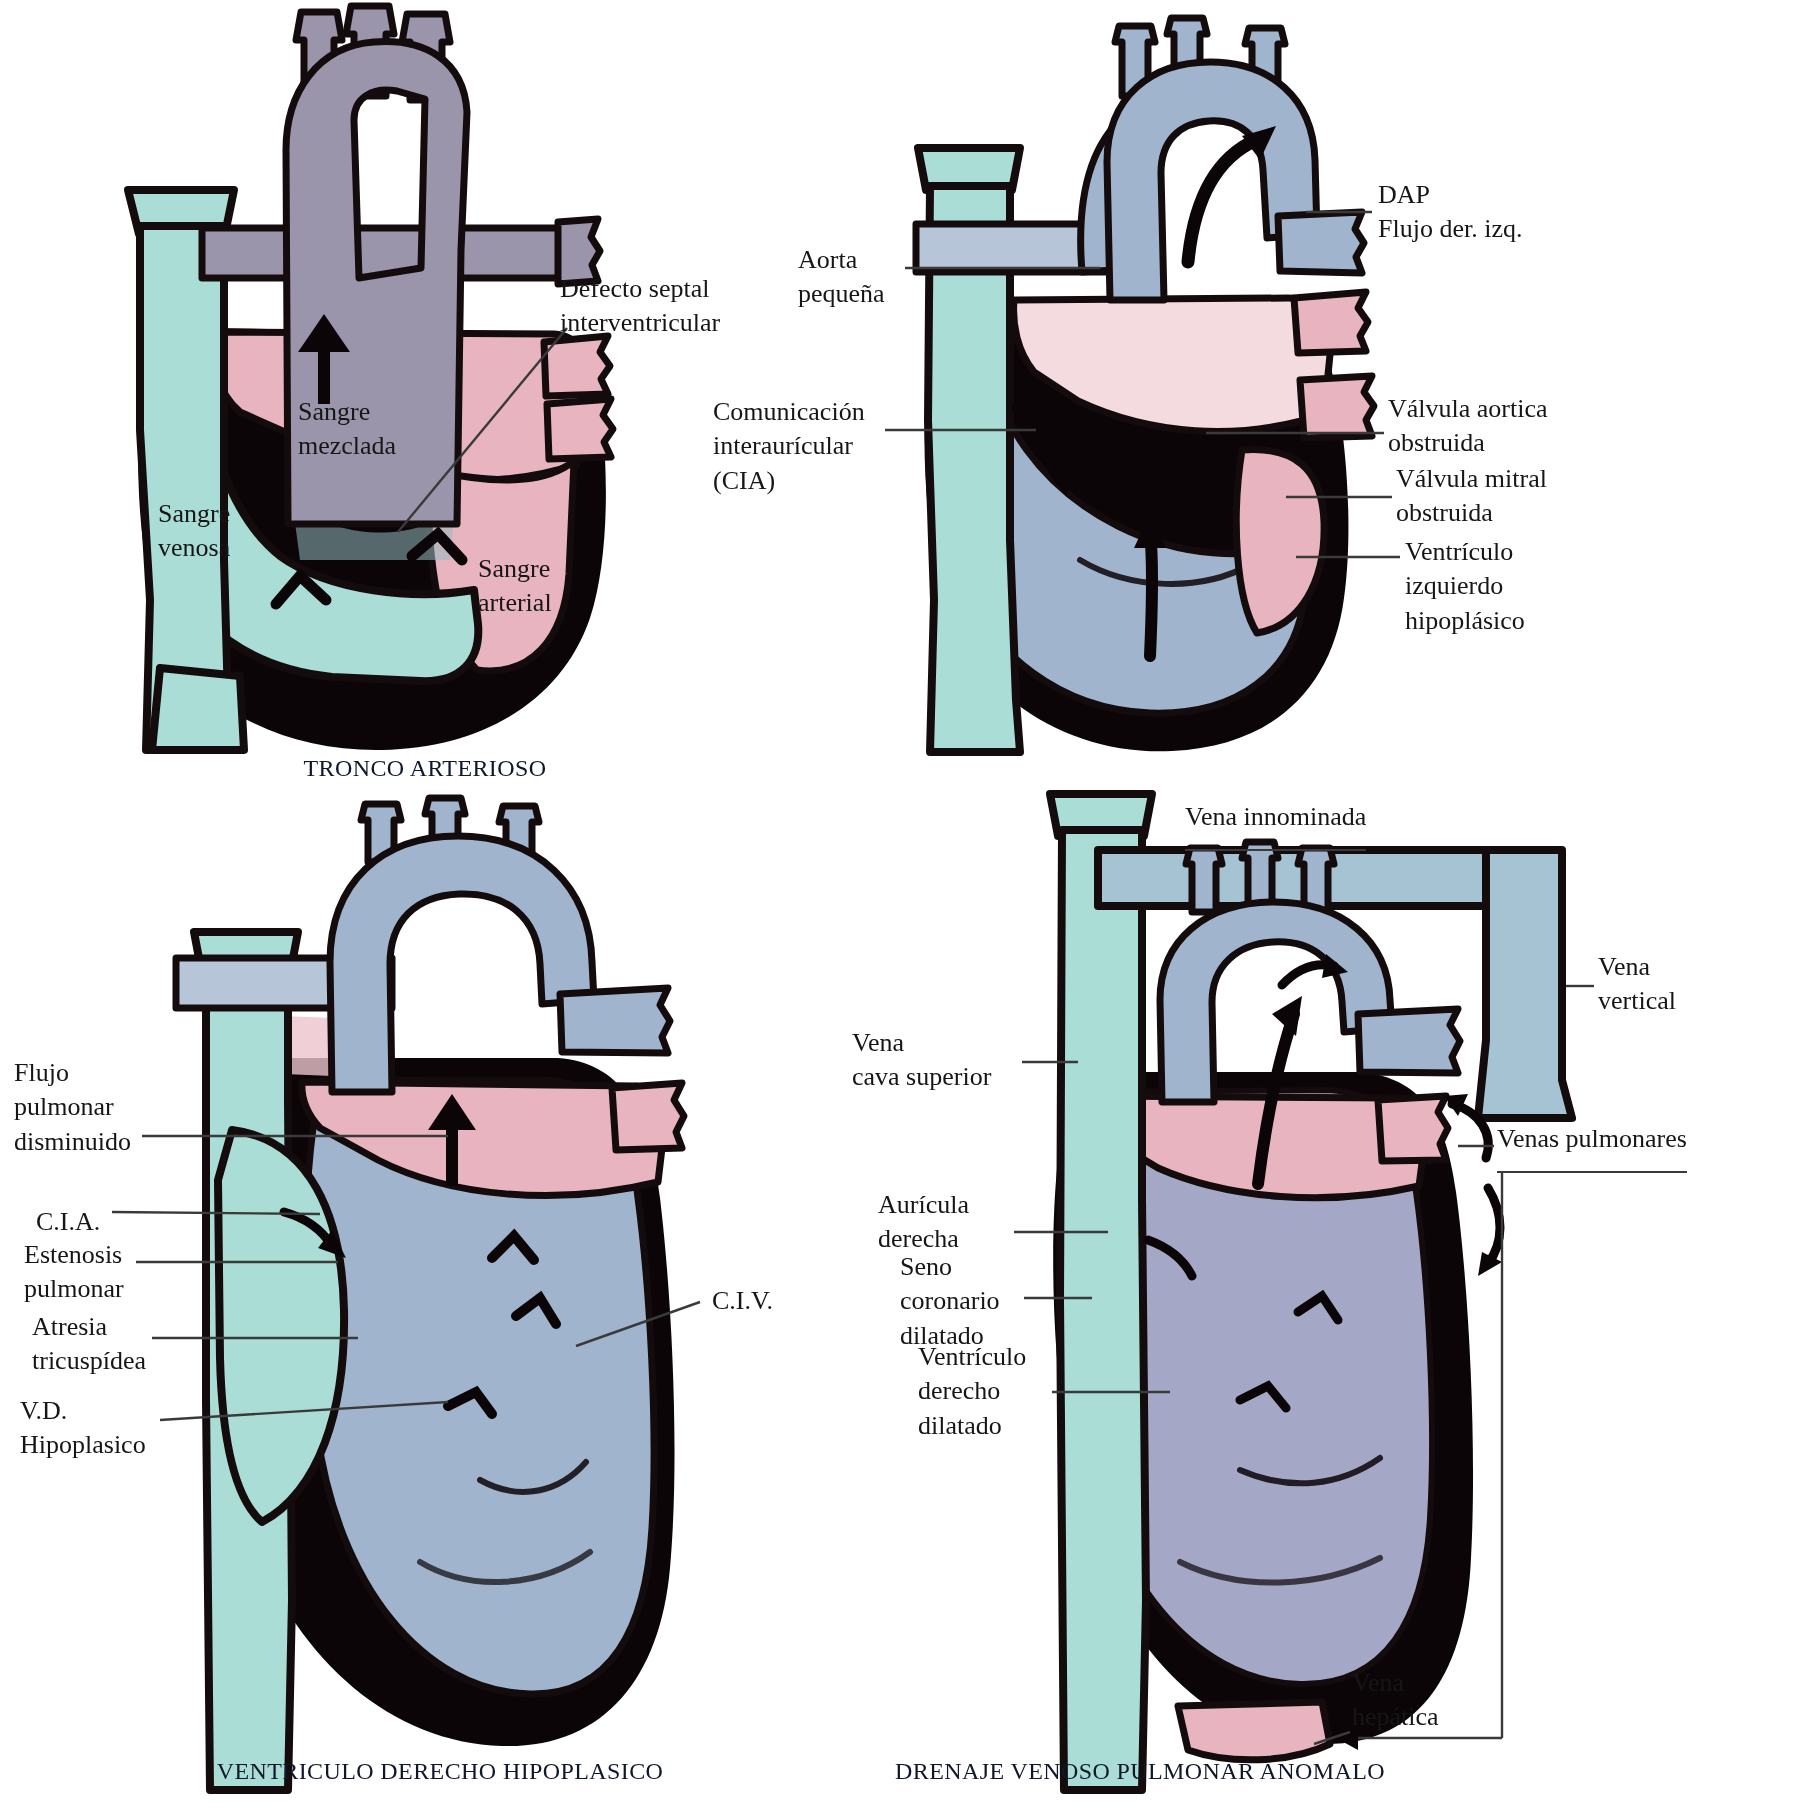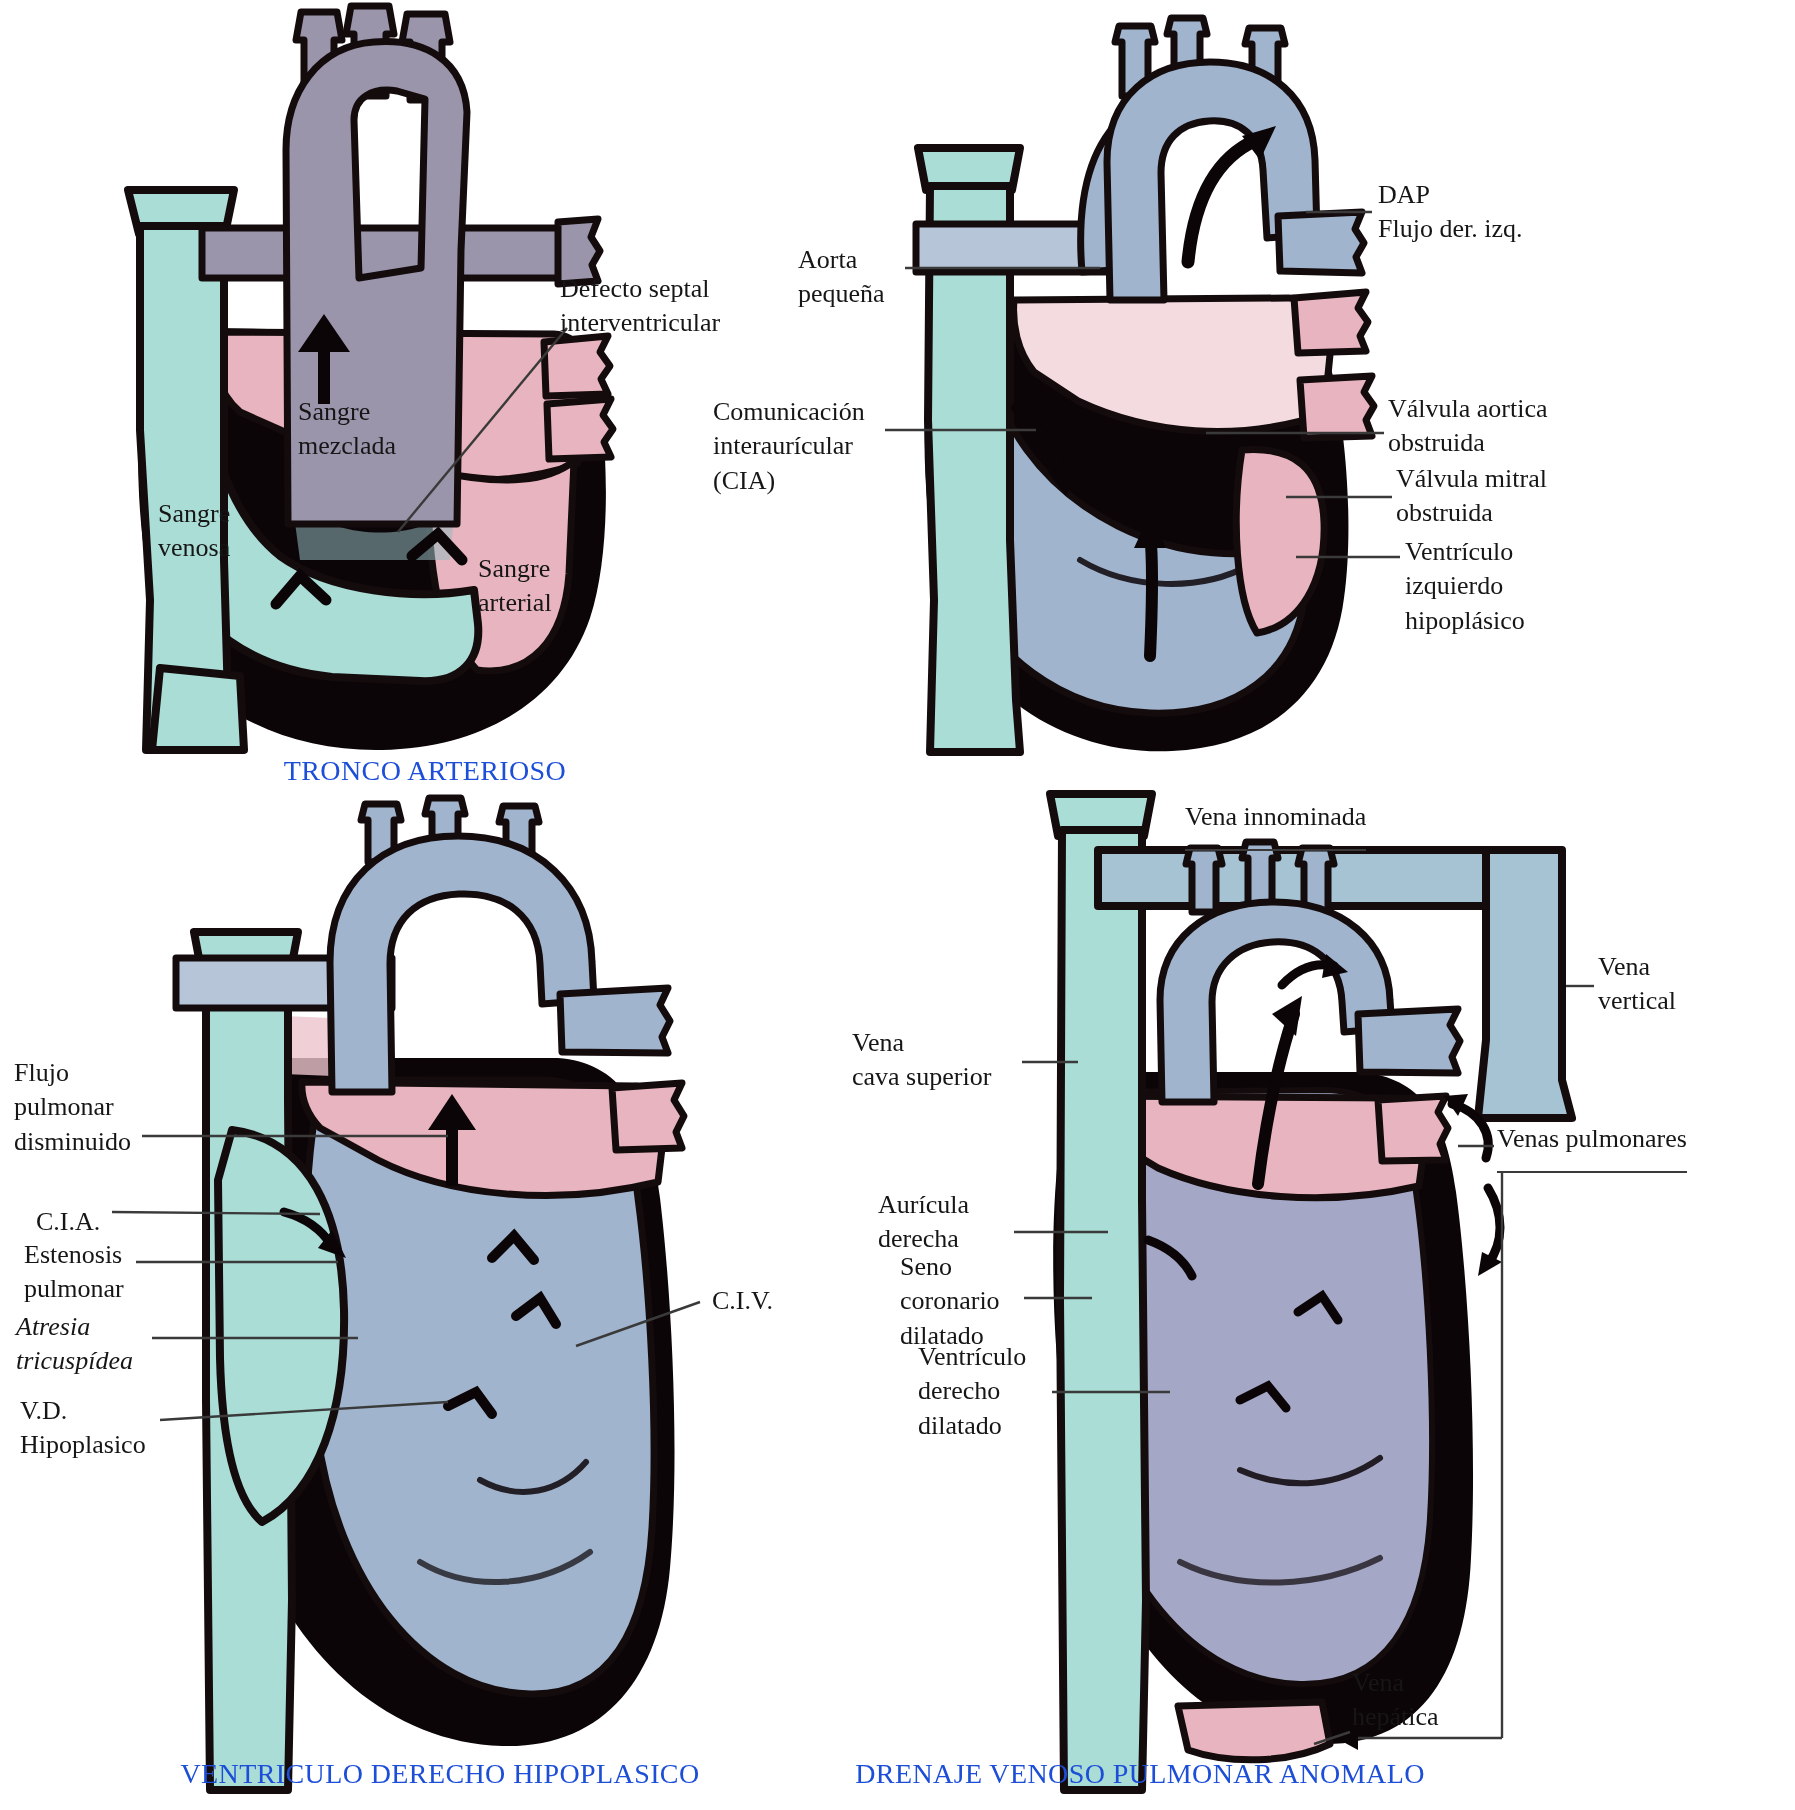--- a/index.html
+++ b/index.html
@@ -10,22 +10,22 @@
   }
   .stage { position:absolute; left:0; top:0; width:1795px; height:1810px; }
   svg.art { position:absolute; left:0; top:0; display:block; }
 
   .label {
     position:absolute; white-space:pre-line;
     font-size:26px; line-height:1.32; color:#161616;
   }
   .underlined { border-bottom:2px solid #3a3a3a; padding-bottom:15px; }
   .caption {
-    position:absolute; font-size:28px; letter-spacing:.4px;
-    text-align:center; color:#1d4ed8;
+    position:absolute; font-size:24px; letter-spacing:.4px;
+    text-align:center; color:#0f172a;
   }
 
   
   .venous     { fill:#aaddd6; stroke:#140b0d; stroke-width:8; stroke-linejoin:round; }
   .veintube   { fill:#a6c3d3; stroke:#140b0d; stroke-width:8; stroke-linejoin:round; }
   .arterial   { fill:#e8b4bf; stroke:#140b0d; stroke-width:7; stroke-linejoin:round; }
   .palepink   { fill:#f3dbe0; stroke:#140b0d; stroke-width:7; stroke-linejoin:round; }
   .mixed      { fill:#9b95ac; stroke:#140b0d; stroke-width:7; stroke-linejoin:round; }
   .bluegray   { fill:#a0b4cd; stroke:#140b0d; stroke-width:7; stroke-linejoin:round; }
   .bluegraylt { fill:#b6c5d8; stroke:#140b0d; stroke-width:7; stroke-linejoin:round; }
@@ -207,21 +207,21 @@
   <div class="label" style="left:1405px; top:535px;">Ventrículo
 izquierdo
 hipoplásico</div>
 
   <div class="label" style="left:14px;  top:1056px;">Flujo
 pulmonar
 disminuido</div>
   <div class="label" style="left:36px;  top:1205px;">C.I.A.</div>
   <div class="label" style="left:24px;  top:1238px;">Estenosis
 pulmonar</div>
-  <div class="label" style="left:16px;  top:1310px;font-style:italic;">Atresia
+  <div class="label" style="left:32px;  top:1310px;">Atresia
 tricuspídea</div>
   <div class="label" style="left:20px;  top:1394px;">V.D.
 Hipoplasico</div>
   <div class="label" style="left:712px; top:1284px;">C.I.V.</div>
   <div class="caption" style="left:135px; top:1758px; width:610px;">VENTRICULO DERECHO HIPOPLASICO</div>
 
   <div class="label underlined" style="left:1185px; top:800px;">Vena innominada</div>
   <div class="label" style="left:1598px; top:950px;">Vena
 vertical</div>
   <div class="label" style="left:852px;  top:1026px;">Vena

